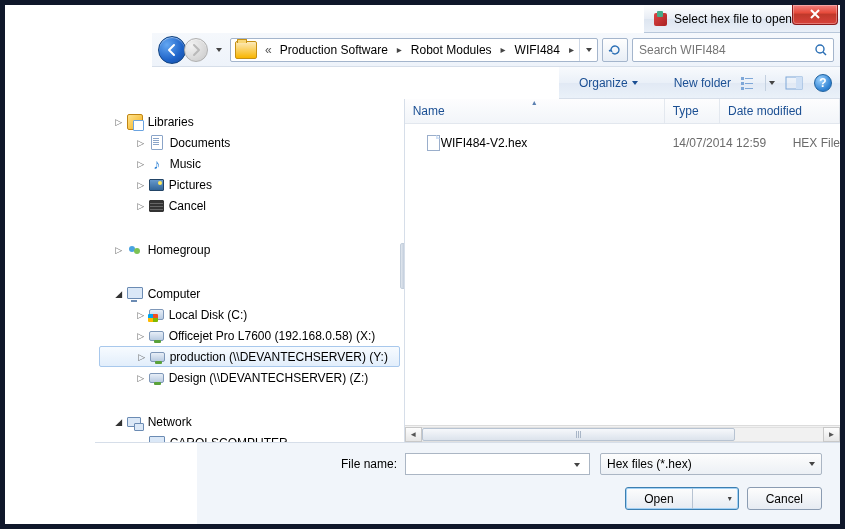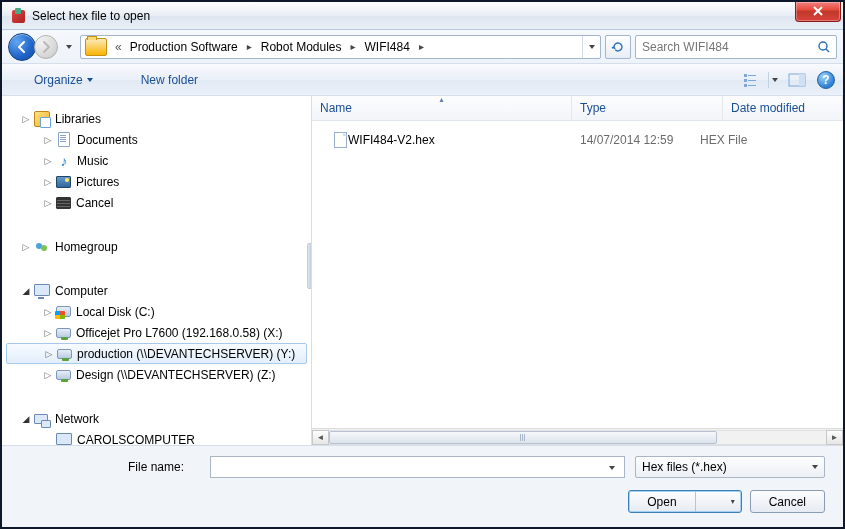--- a/index.html
+++ b/index.html
@@ -1,17 +1,17 @@
 <!DOCTYPE html>
 <html><head>
 <meta charset="utf-8">
 <style>
   * { box-sizing: border-box; font-family: "Segoe UI", Tahoma, sans-serif; font-size: 12px; }
   html, body { margin:0; padding:0; }
-  .window { width:845px; height:529px; background:#fff; border:2px solid #0f172a; position:relative; display:flex; flex-direction:column; }
+  .window { width:845px; height:529px; background:#fff; border:5px solid #0f172a; position:relative; display:flex; flex-direction:column;align-items:flex-end; }
   
   .titlebar { height:28px; background:linear-gradient(to bottom,#fefefe,#e8edf5 50%,#dde5f0 51%,#e9eff7); display:flex; align-items:center; border-bottom:1px solid #b8c7da; }
   .title-icon { width:16px; height:16px; margin:0 6px 0 8px; display:inline-block; position:relative; }
   .title-icon::before { content:""; position:absolute; inset:2px 1px 1px 2px; background:linear-gradient(135deg,#d44,#a22); border-radius:2px; }
   .title-icon::after { content:""; position:absolute; left:5px; top:0; width:6px; height:6px; background:#4a8; border-radius:1px; }
   .titlebar-text { flex:1; color:#000; }
   .close-btn { width:46px; height:20px; margin-right:2px; margin-top:-8px; background:linear-gradient(to bottom,#f08080 0%,#e74c3c 40%,#c0392b 50%,#d9413a 100%); border:1px solid #8b1a1a; border-top:none; border-radius:0 0 4px 4px; display:flex; align-items:center; justify-content:center; cursor:pointer; box-shadow:inset 0 0 0 1px rgba(255,255,255,.3); }
   .close-btn svg { width:12px; height:10px; }
   
   .navrow { height:34px; background:linear-gradient(to bottom,#f5f8fc,#eef3fa); display:flex; align-items:center; padding:0 6px; gap:4px; border-bottom:1px solid #d6dee9; }
@@ -28,21 +28,21 @@
   .bc-item { padding:0 4px; height:100%; display:flex; align-items:center; cursor:pointer; }
   .bc-arrow { font-size:10px; color:#444; padding:0 5px; height:100%; display:flex; align-items:center; cursor:pointer; }
   .bc-tail { flex:1 1 auto; height:100%; }
   .bc-drop { width:18px; height:100%; border-left:1px solid #cfd8e6; display:flex; align-items:center; justify-content:center; cursor:pointer; }
   .refresh { width:26px; height:24px; border:1px solid #a4b5cc; background:linear-gradient(to bottom,#fefefe,#e8eef6); border-radius:2px; display:flex; align-items:center; justify-content:center; cursor:pointer; }
   .searchbox { width:202px; height:24px; border:1px solid #a4b5cc; background:#fff; border-radius:2px; display:flex; align-items:center; padding:0 4px; }
   .searchbox input { flex:1; border:none; outline:none; color:#0f172a; background:transparent; }
   .search-ico { width:16px; height:16px; display:flex; align-items:center; justify-content:center; }
   
   .toolbar { height:32px; background:linear-gradient(to bottom,#f8fafd,#eaf0f8 50%,#e1e9f4 51%,#eaf1f9); display:flex; align-items:center; padding:0 8px 0 14px; border-bottom:1px solid #d6dee9; }
-  .tool-link { color:#1b4f93; padding:4px 6px; display:flex; align-items:center; gap:4px; cursor:pointer; border-radius:2px;margin-left:12px; }
+  .tool-link { color:#1b4f93; padding:4px 6px; display:flex; align-items:center; gap:4px; cursor:pointer; border-radius:2px; }
   .tool-gap { width:24px; }
   .tool-spacer { flex:1; }
   .viewbtn { display:flex; align-items:center; height:22px; border:1px solid transparent; border-radius:2px; padding:0 2px; cursor:pointer; }
   .help-ico { width:18px; height:18px; margin-left:8px; border-radius:50%; background:radial-gradient(circle at 35% 30%,#9fd4ff,#2c7fd1 70%); display:flex; align-items:center; justify-content:center; color:#fff; font-weight:bold; font-size:12px; cursor:pointer; border:1px solid #1f629f; }
   
   .body { flex:1; display:flex; min-height:0; border-bottom:1px solid #d6dee9; }
   .navpane { width:310px; border-right:1px solid #d6dee9; overflow:auto; padding:10px 0 8px 0; position:relative; }
   .navpane::after { content:""; position:absolute; right:-3px; top:42%; width:5px; height:44px; background:linear-gradient(to right,#e1e7ef,#c8d2df,#e1e7ef); border:1px solid #c3cedb; border-radius:2px; }
   .tree { list-style:none; margin:0; padding:0; }
   .tree li { display:flex; align-items:center; height:21px; padding-left:22px; cursor:pointer; white-space:nowrap; }
@@ -89,25 +89,25 @@
   .ico-hex::before { content:""; position:absolute; left:2px; top:0; width:11px; height:14px; background:#fff; border:1px solid #9aaecb; }
   .ico-hex::after { content:""; position:absolute; right:1px; top:0; width:0; height:0; border-left:4px solid #cfe0f5; border-top:4px solid transparent; }
   .hscroll { height:17px; background:#f1f1f1; border-top:1px solid #dcdcdc; display:flex; align-items:center; }
   .hs-btn { width:17px; height:15px; background:linear-gradient(to bottom,#fdfdfd,#e6e6e6); border:1px solid #c8c8c8; display:flex; align-items:center; justify-content:center; font-size:8px; color:#555; cursor:pointer; }
   .hs-track { flex:1; height:15px; background:#f1f1f1; border-top:1px solid #e0e0e0; border-bottom:1px solid #e0e0e0; position:relative; }
   .hs-thumb { position:absolute; left:0; top:0; bottom:0; width:78%; background:linear-gradient(to bottom,#f6f8fb,#dce3ec); border:1px solid #b7c3d2; border-radius:2px; display:flex; align-items:center; justify-content:center; gap:1px; cursor:pointer; }
   .hs-thumb span { width:1px; height:7px; background:#a9b6c7; }
   
   .footer { padding:10px 18px 14px 18px; background:#f1f5fa; display:flex; flex-direction:column; gap:12px; }
   .fn-row { display:flex; align-items:center; }
-  .fn-label { width:190px; text-align:right; padding-right:26px; }
+  .fn-label { width:190px; text-align:right; padding-right:8px; }
   .fn-input { flex:1; height:22px; border:1px solid #abb6c4; background:#fff; display:flex; align-items:center; padding:0 4px; }
   .fn-input input { flex:1; border:none; outline:none; background:transparent; }
   .fn-drop { width:16px; text-align:center; cursor:pointer; color:#444; font-size:9px; }
-  .filter { width:190px; height:22px; margin-left:10px; border:1px solid #abb6c4; background:linear-gradient(to bottom,#fdfdfd,#ecf0f5); display:flex; align-items:center; padding:0 6px; cursor:pointer; border-radius:2px; }
+  .filter { width:222px; height:22px; margin-left:10px; border:1px solid #abb6c4; background:linear-gradient(to bottom,#fdfdfd,#ecf0f5); display:flex; align-items:center; padding:0 6px; cursor:pointer; border-radius:2px; }
   .filter span:first-child { flex:1; }
   .btn-row { display:flex; justify-content:flex-end; gap:8px; padding-right:0; }
   .btn { height:23px; border:1px solid #8b9cb2; background:linear-gradient(to bottom,#fdfdfd,#e6ebf2); border-radius:3px; padding:0 18px; display:flex; align-items:center; cursor:pointer; }
   .btn.split { padding:0; }
   .btn.split .main { padding:0 18px; border-right:1px solid #b7c3d2; height:100%; display:flex; align-items:center; }
   .btn.split .dd { width:16px; display:flex; align-items:center; justify-content:center; font-size:8px; color:#444; }
   .btn.default { border-color:#3c7fb1; box-shadow:0 0 0 1px #a3d1f5 inset;gap:29px; }
   .caret-down { display:inline-block; width:0; height:0; border-left:3.5px solid transparent; border-right:3.5px solid transparent; border-top:4px solid #444; }
 </style>
 </head>

